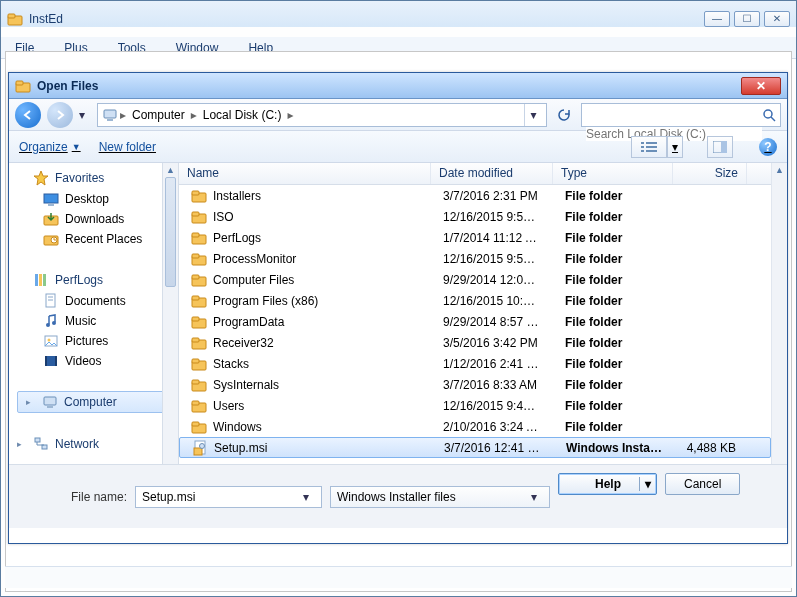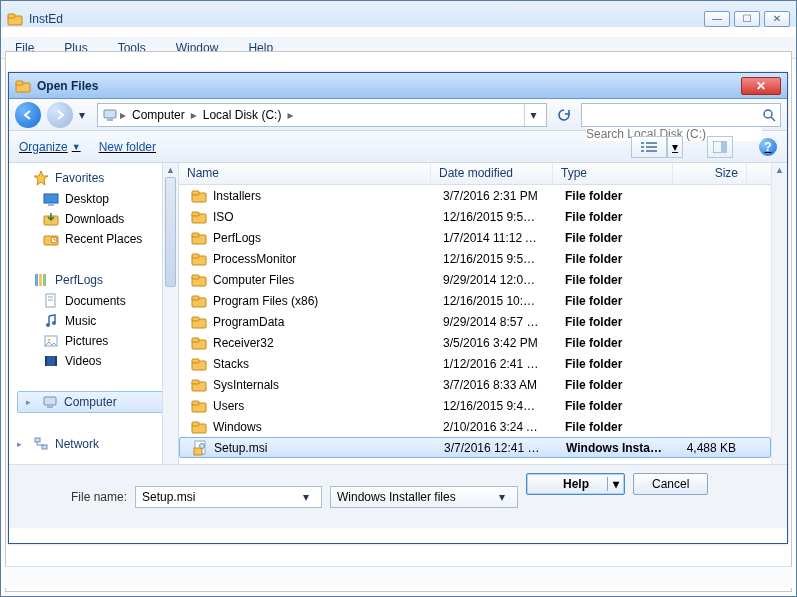--- a/index.html
+++ b/index.html
@@ -73,21 +73,21 @@
 .cell.name { width: 252px; display: flex; align-items: center; gap: 6px; }
 .cell.date { width: 122px; } .cell.type { width: 120px; font-weight: bold; } .cell.size { width: 74px; text-align: right; }
 .ficon { width: 16px; height: 16px; }
 
 .footer { position: absolute; left: 0; right: 0; bottom: 15px; height: 64px; background: #f0f3f8; border-top: 1px solid #d6dee9; padding: 8px 14px; display: flex; flex-direction: row; gap: 8px; }
 .fn-row { display: flex; align-items: center; gap: 8px; }
 .fn-label { width: 104px; text-align: right; color: #333; }
 .fn-input { flex: 1; height: 22px; border: 1px solid #a8bdd8; background: #fff; display: flex; align-items: center; padding: 0 6px; }
 .fn-input input { border: none; outline: none; flex: 1; }
 .fn-drop { width: 18px; text-align: center; color: #335; }
-.filter { width: 188px; height: 22px; border: 1px solid #a8bdd8; background: linear-gradient(#fefefe,#eef3f9); display: flex; align-items: center; padding: 0 6px; }
+.filter { width: 220px; height: 22px; border: 1px solid #a8bdd8; background: linear-gradient(#fefefe,#eef3f9); display: flex; align-items: center; padding: 0 6px; }
 .btn-row { display: flex; justify-content: flex-end; gap: 8px; }
 .btn { height: 22px; border: 1px solid #8aa7c9; background: linear-gradient(#fefefe,#e3ecf7); border-radius: 2px; padding: 0 18px; display: flex; align-items: center; }
 .btn.primary { border-color: #4f89c8; box-shadow: 0 0 0 1px #a9d1ff inset; font-weight: 600; }
 .btn.split { padding-right: 0; }
 .btn.split .main { padding: 0 18px; border-right: 1px solid #8aa7c9; }
 .btn.split .drop { width: 16px; text-align: center; }
 
 
 svg { display: block; }
 </style>

